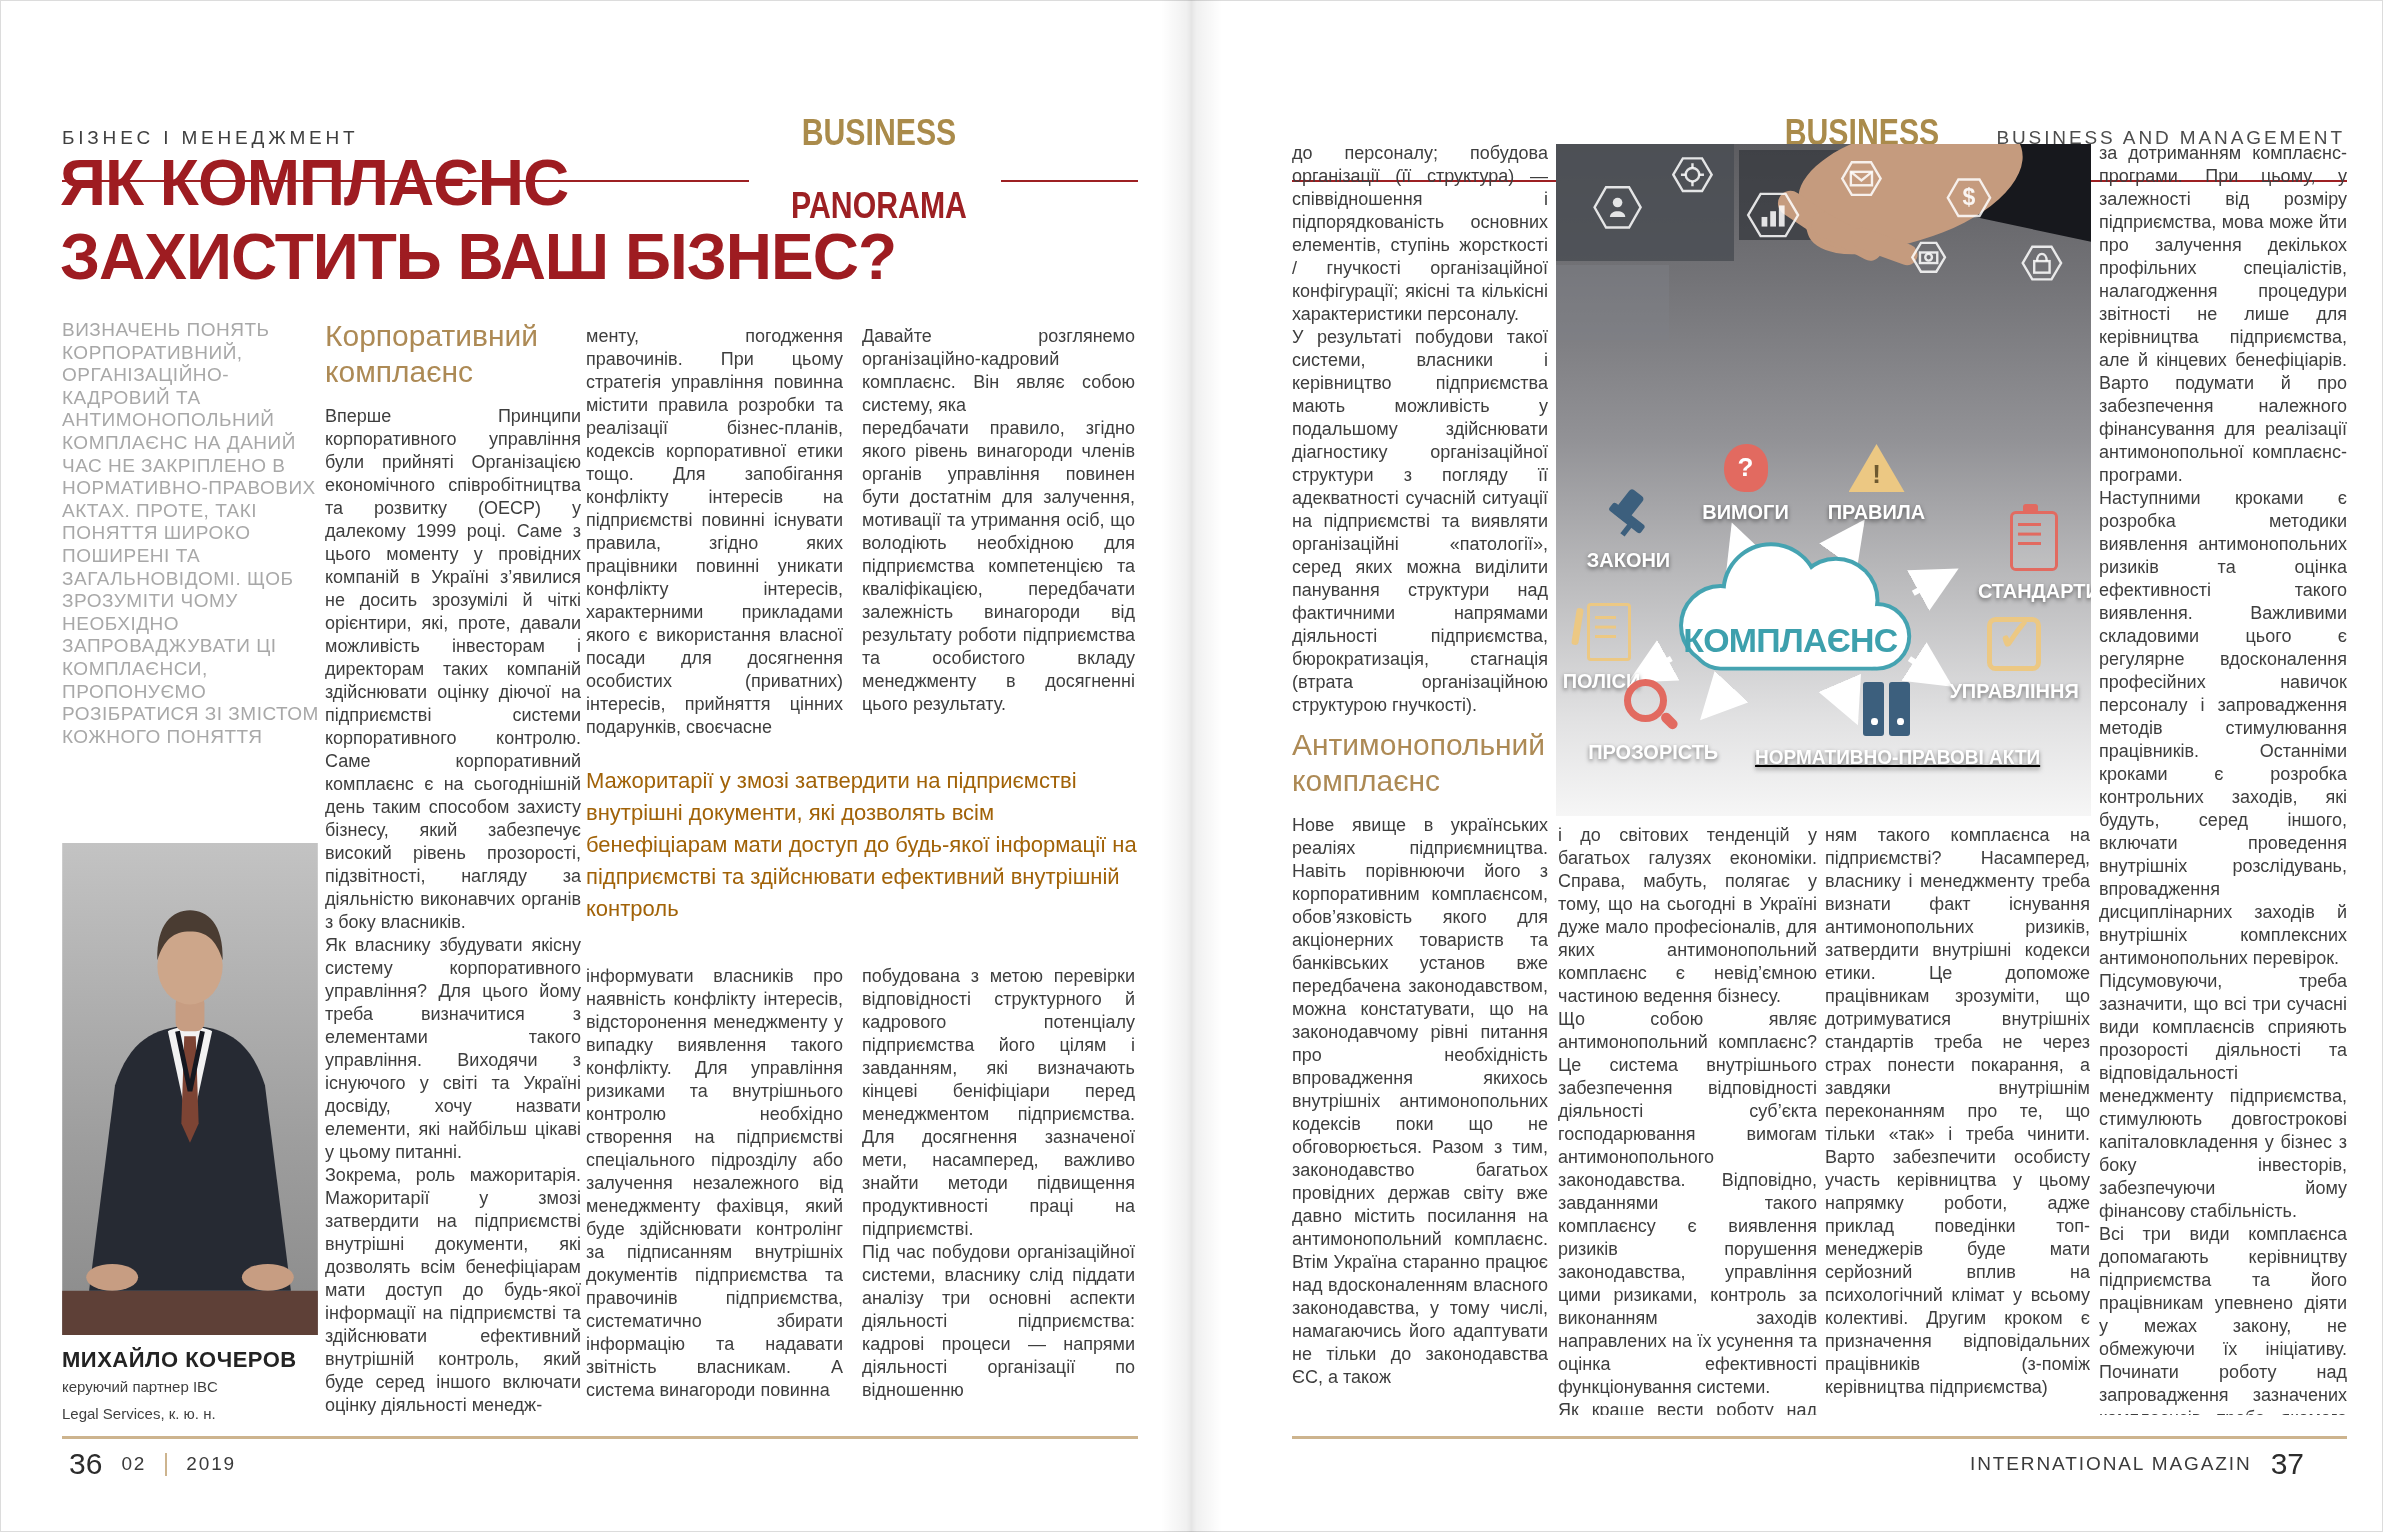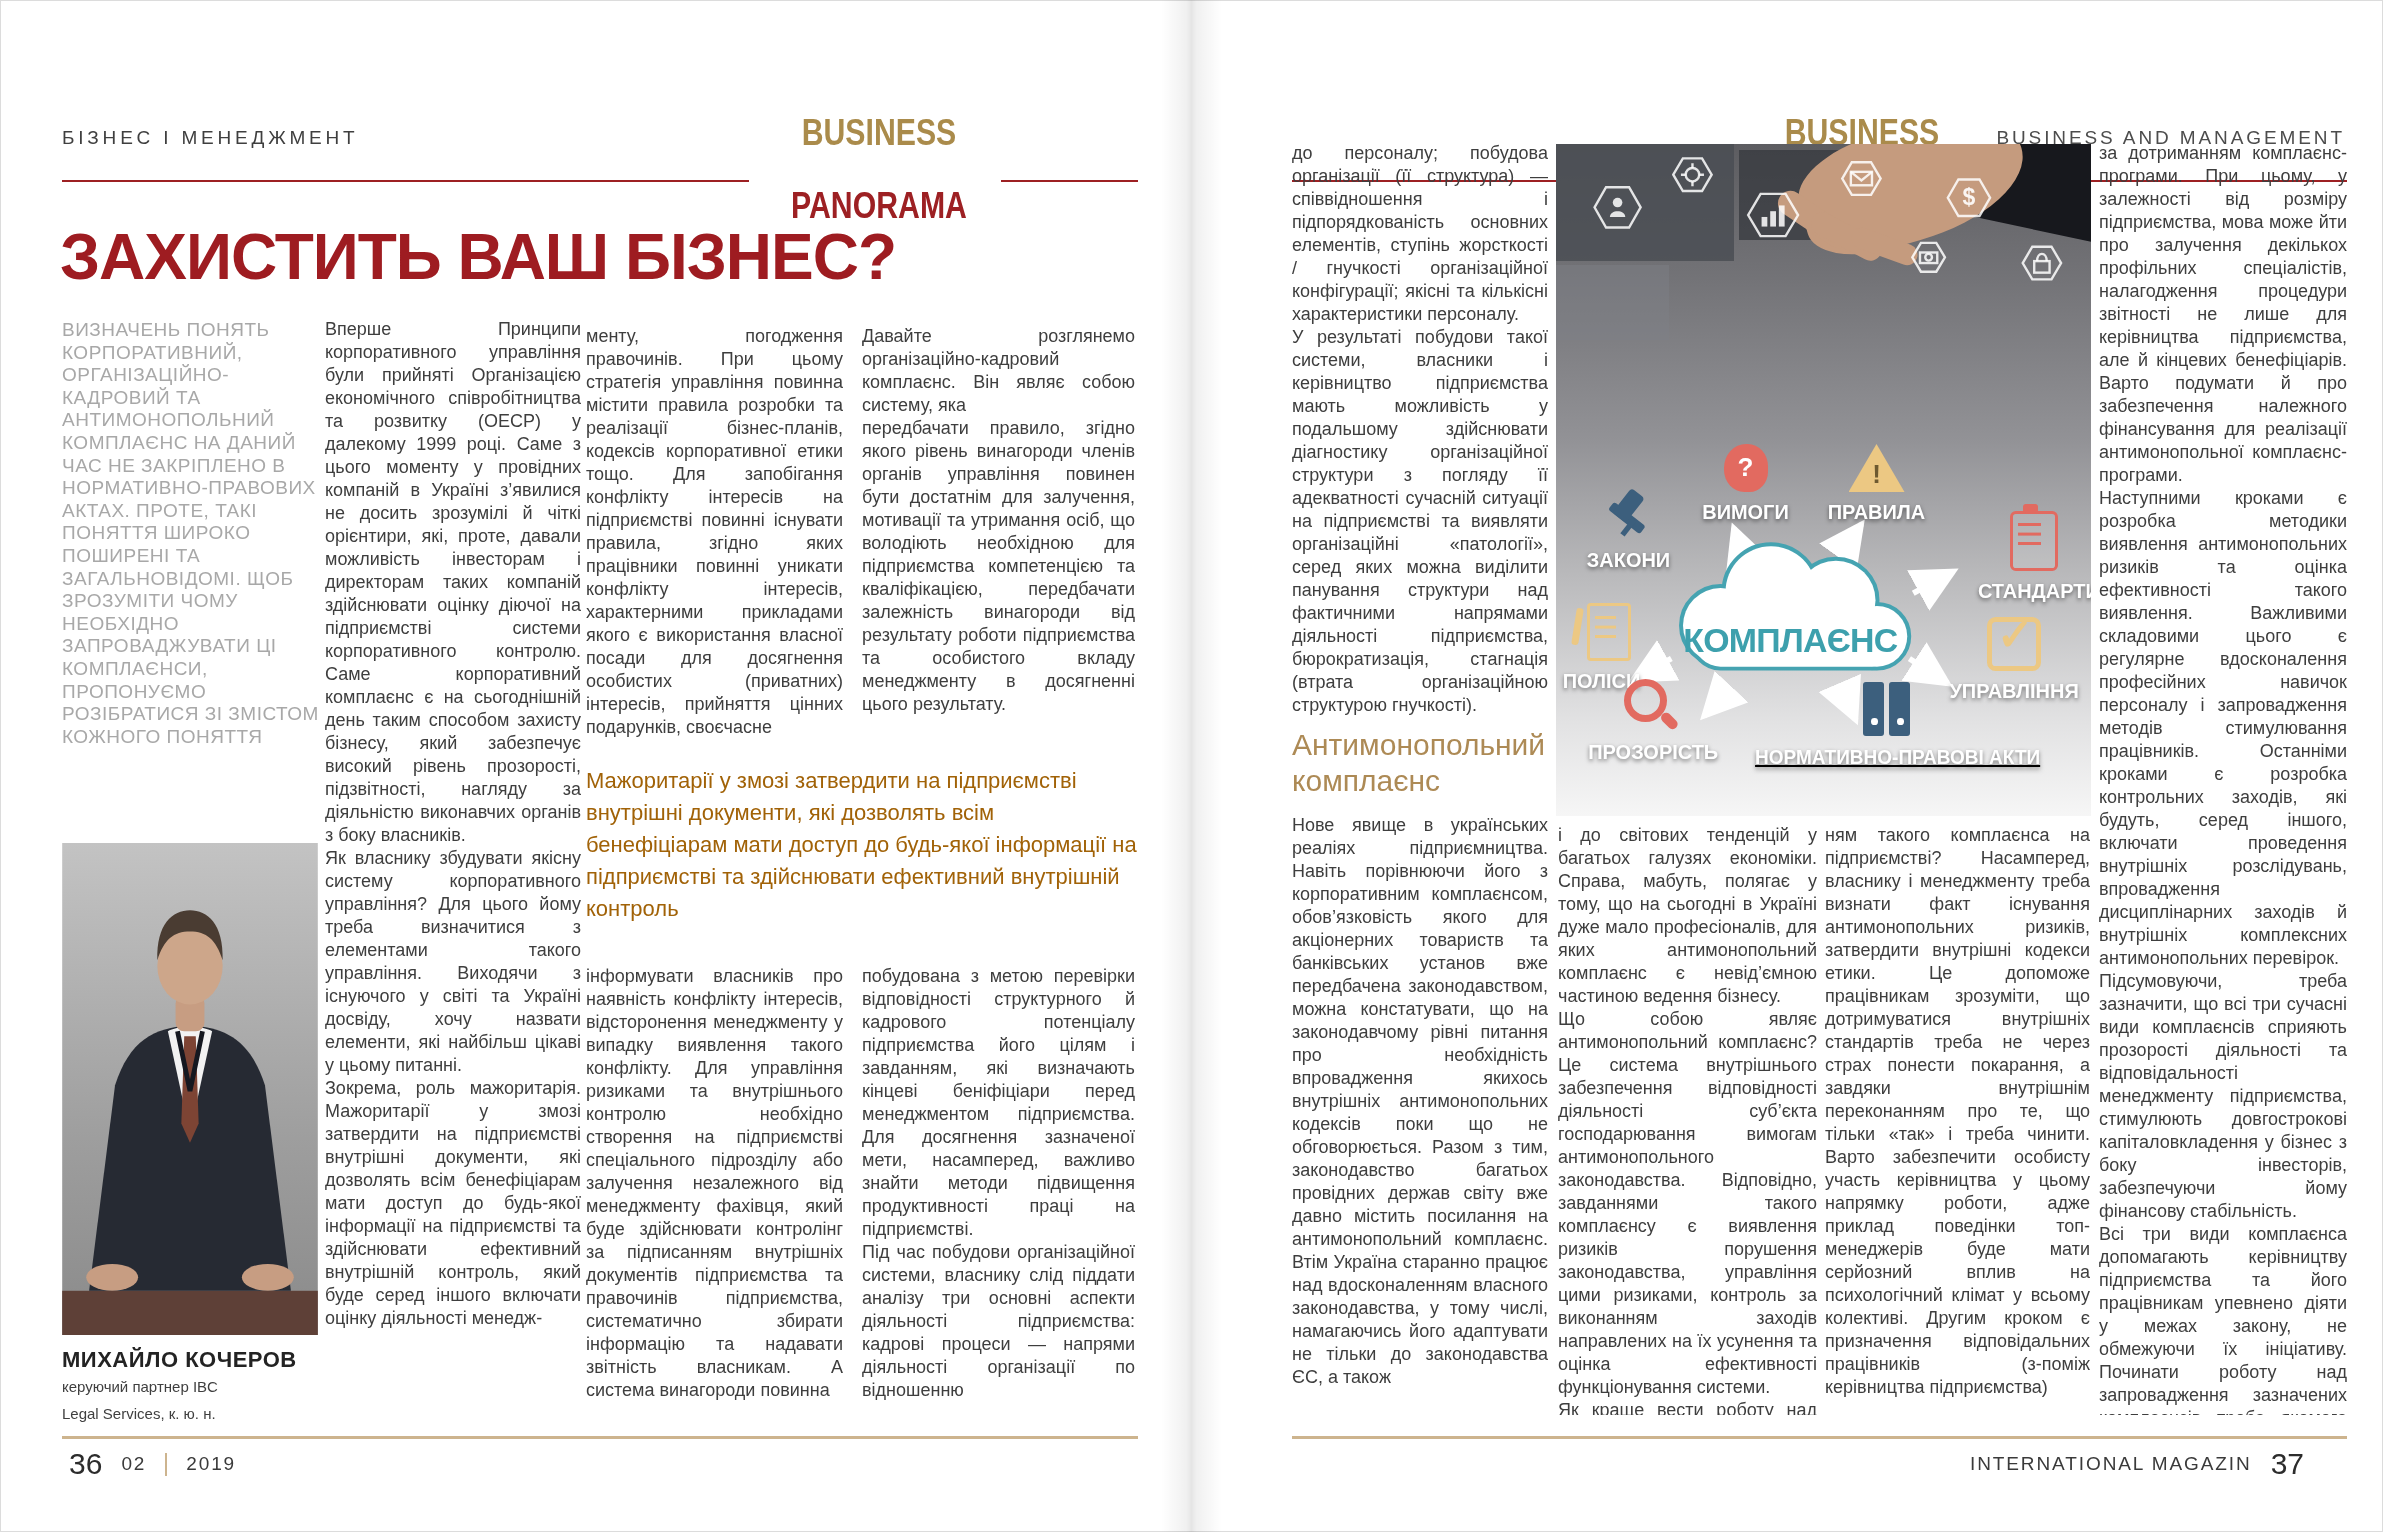--- a/index.html
+++ b/index.html
@@ -141,21 +141,21 @@
 
   <div class="rule-red rr-r1"></div>
   <div class="rule-red rr-r2"></div>
   <div class="logo logo-right">
     <div class="lw lw-b">BUSINESS</div>
     <div class="lw lw-p">PANORAMA</div>
   </div>
   <div class="kicker kicker-right">BUSINESS AND MANAGEMENT</div>
 
   <h1 class="title" style="margin:0;">
-    <br>
+    <span>ЯК КОМПЛАЄНС</span><br>
     <span>ЗАХИСТИТЬ ВАШ БІЗНЕС?</span>
   </h1>
 
   <div class="lede">ВИЗНАЧЕНЬ ПОНЯТЬ КОРПОРАТИВНИЙ, ОРГАНІЗАЦІЙНО-КАДРОВИЙ ТА АНТИМОНОПОЛЬНИЙ КОМПЛАЄНС НА ДАНИЙ ЧАС НЕ ЗАКРІПЛЕНО В НОРМАТИВНО-ПРАВОВИХ АКТАХ. ПРОТЕ, ТАКІ ПОНЯТТЯ ШИРОКО ПОШИРЕНІ ТА ЗАГАЛЬНОВІДОМІ. ЩОБ ЗРОЗУМІТИ ЧОМУ НЕОБХІДНО ЗАПРОВАДЖУВАТИ ЦІ КОМПЛАЄНСИ, ПРОПОНУЄМО РОЗІБРАТИСЯ ЗІ ЗМІСТОМ КОЖНОГО ПОНЯТТЯ</div>
 
   <div class="photo">
     <svg width="256" height="492" viewBox="0 0 266 512">
       <defs>
         <linearGradient id="pg" x1="0" y1="0" x2="0" y2="1">
           <stop offset="0" stop-color="#c3c3c3"></stop>
@@ -177,20 +177,21 @@
     </svg>
   </div>
 
   <div class="caption">
     <div class="cap-name">МИХАЙЛО КОЧЕРОВ</div>
     <div class="cap-role">керуючий партнер IBC</div>
     <div class="cap-role">Legal Services, к. ю. н.</div>
   </div>
 
   <div class="col col-l1">
+    <h2 class="subhead">Корпоративний комплаєнс</h2>
     <p>Вперше Принципи корпоративного управління були прийняті Організацією економічного співробітництва та розвитку (ОЕСР) у далекому 1999 році. Саме з цього моменту у провідних компаній в Україні з’явилися не досить зрозумілі й чіткі орієнтири, які, проте, давали можливість інвесторам і директорам таких компаній здійснювати оцінку діючої на підприємстві системи корпоративного контролю. Саме корпоративний комплаєнс є на сьогоднішній день таким способом захисту бізнесу, який забезпечує високий рівень прозорості, підзвітності, нагляду за діяльністю виконавчих органів з боку власників.</p>
     <p>Як власнику збудувати якісну систему корпоративного управління? Для цього йому треба визначитися з елементами такого управління. Виходячи з існуючого у світі та Україні досвіду, хочу назвати елементи, які найбільш цікаві у цьому питанні.</p>
     <p>Зокрема, роль мажоритарія. Мажоритарії у змозі затвердити на підприємстві внутрішні документи, які дозволять всім бенефіціарам мати доступ до будь-якої інформації на підприємстві та здійснювати ефективний внутрішній контроль, який буде серед іншого включати оцінку діяльності менедж-</p>
   </div>
   <div class="col col-l2t">
     <p>менту, погодження правочинів. При цьому стратегія управління повинна містити правила розробки та реалізації бізнес-планів, кодексів корпоративної етики тощо. Для запобігання конфлікту інтересів на підприємстві повинні існувати правила, згідно яких працівники повинні уникати конфлікту інтересів, характерними прикладами якого є використання власної посади для досягнення особистих (приватних) інтересів, прийняття цінних подарунків, своєчасне</p>
   </div>
   <div class="col col-l3t">
     <p>Давайте розглянемо організаційно-кадровий комплаєнс. Він являє собою систему, яка</p>
     <p>передбачати правило, згідно якого рівень винагороди членів органів управління повинен бути достатнім для залучення, мотивації та утримання осіб, що володіють необхідною для підприємства компетенцією та кваліфікацією, передбачати залежність винагороди від результату роботи підприємства та особистого вкладу менеджменту в досягненні цього результату.</p>

